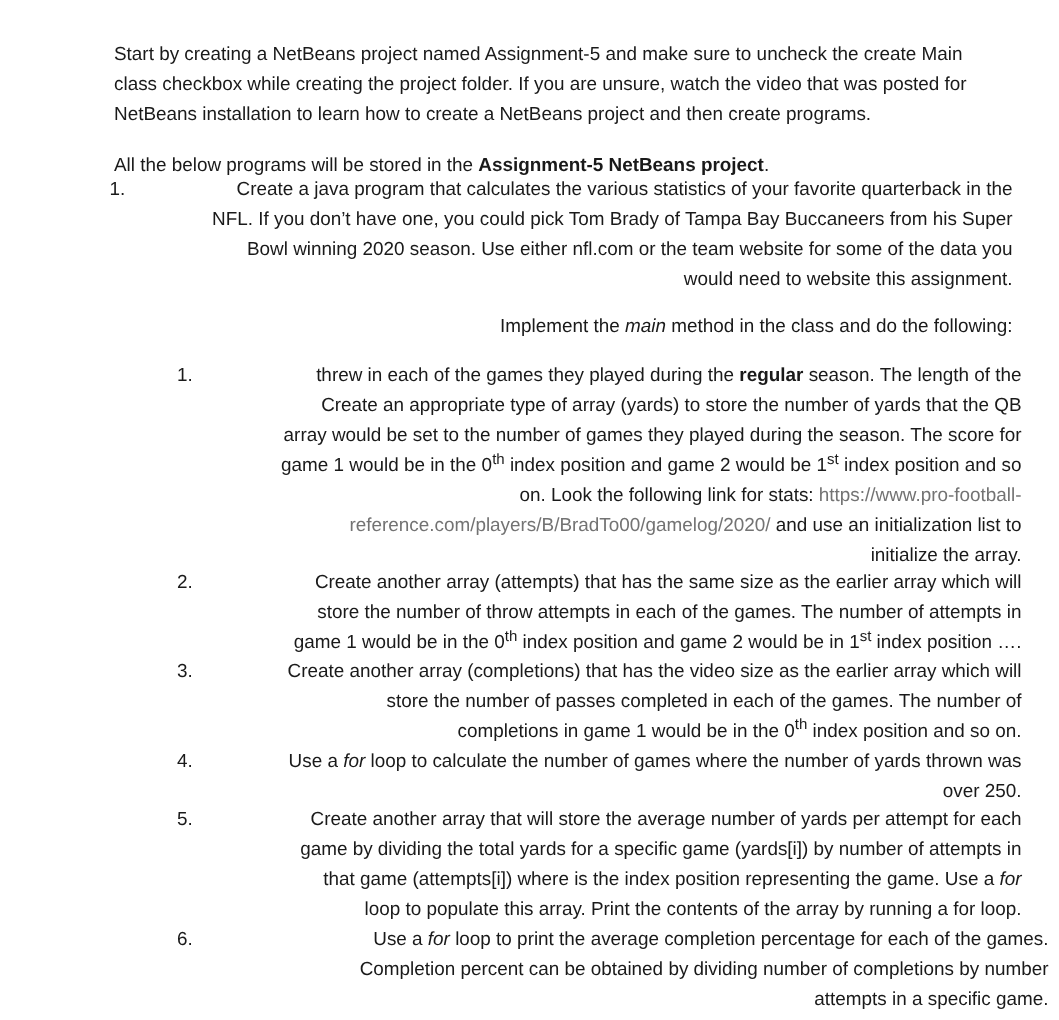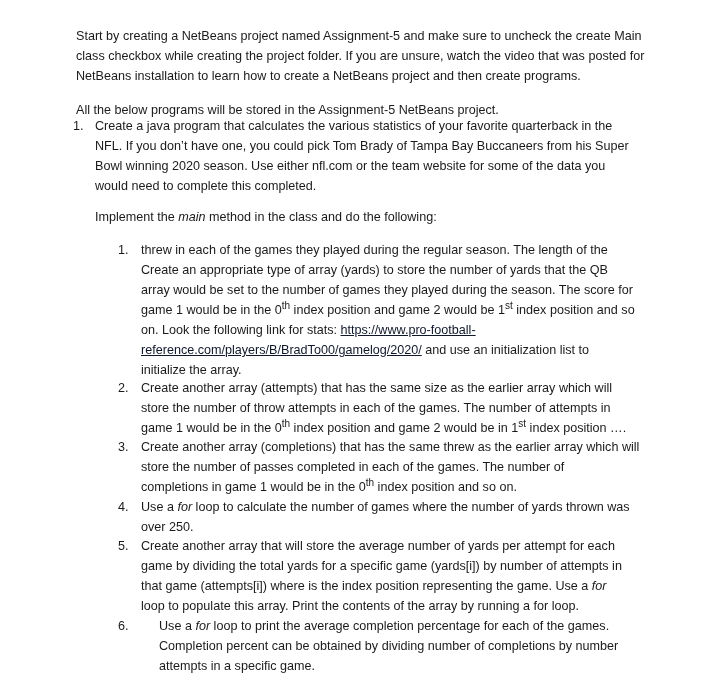--- a/index.html
+++ b/index.html
@@ -6,24 +6,24 @@
   body {
     width: 706px; height: 680px; overflow: hidden;
     font-family: "Liberation Sans", sans-serif;
     font-size: 12.6px; color: #1a1a1a;
     position: relative;
   }
   .page { position: absolute; left: 0; top: 0; width: 706px; height: 680px; }
   .p { position: absolute; left: 60px; width: 620px; line-height: 20px; margin: 16px; }
   .line { display: block; white-space: nowrap; height: 20px; }
   .num { position: absolute; white-space: nowrap; line-height: 20px; }
-  .txt { position: absolute; line-height: 20px; }
-  b { font-weight: normal; }
+  .txt { position: absolute; line-height: 20px; text-align: right; }
+  b { font-weight: bold; }
   i { }
-  a.link { color: #0f172a; text-decoration: underline; }
+  a.link { color: #737373; }
   sup { font-size: 10px; vertical-align: 5px; line-height: 0; }
 </style>
 </head>
 <body>
 
 <div class="page">
 
   <div class="p" style="top:10px;">
     <span class="line">Start by creating a NetBeans project named Assignment-5 and make sure to uncheck the create Main</span>
     <span class="line">class checkbox while creating the project folder. If you are unsure, watch the video that was posted for</span>
@@ -33,21 +33,21 @@
   <div class="p" style="top:84px;">
     <span class="line"><span>All the below programs will be stored in the </span><b>Assignment-5 NetBeans project</b><span>.</span></span>
   </div>
 
   <div>
     <span class="num" style="left:73px; top:116px;">1.</span>
     <div class="txt" style="left:95px; top:116px; width:580px;">
       <span class="line">Create a java program that calculates the various statistics of your favorite quarterback in the</span>
       <span class="line">NFL. If you don’t have one, you could pick Tom Brady of Tampa Bay Buccaneers from his Super</span>
       <span class="line">Bowl winning 2020 season. Use either nfl.com or the team website for some of the data you</span>
-      <span class="line">would need to complete this completed.</span>
+      <span class="line">would need to website this assignment.</span>
     </div>
     <div class="txt" style="left:95px; top:207px; width:580px;">
       <span class="line"><span>Implement the </span><i>main</i><span> method in the class and do the following:</span></span>
     </div>
 
     <div>
       <span class="num" style="left:118px; top:240px;">1.</span>
       <div class="txt" style="left:141px; top:240px; width:540px;">
         <span class="line"><span>threw in each of the games they played during the </span><b>regular</b><span> season. The length of the</span></span>
         <span class="line">Create an appropriate type of array (yards) to store the number of yards that the QB</span>
@@ -64,21 +64,21 @@
       <div class="txt" style="left:141px; top:378px; width:540px;">
         <span class="line">Create another array (attempts) that has the same size as the earlier array which will</span>
         <span class="line">store the number of throw attempts in each of the games. The number of attempts in</span>
         <span class="line"><span>game 1 would be in the 0</span><sup>th</sup><span> index position and game 2 would be in 1</span><sup>st</sup><span> index position ….</span></span>
       </div>
     </div>
 
     <div>
       <span class="num" style="left:118px; top:437px;">3.</span>
       <div class="txt" style="left:141px; top:437px; width:540px;">
-        <span class="line">Create another array (completions) that has the same threw as the earlier array which will</span>
+        <span class="line">Create another array (completions) that has the video size as the earlier array which will</span>
         <span class="line">store the number of passes completed in each of the games. The number of</span>
         <span class="line"><span>completions in game 1 would be in the 0</span><sup>th</sup><span> index position and so on.</span></span>
       </div>
     </div>
 
     <div>
       <span class="num" style="left:118px; top:497px;">4.</span>
       <div class="txt" style="left:141px; top:497px; width:540px;">
         <span class="line"><span>Use a </span><i>for</i><span> loop to calculate the number of games where the number of yards thrown was</span></span>
         <span class="line">over 250.</span>

